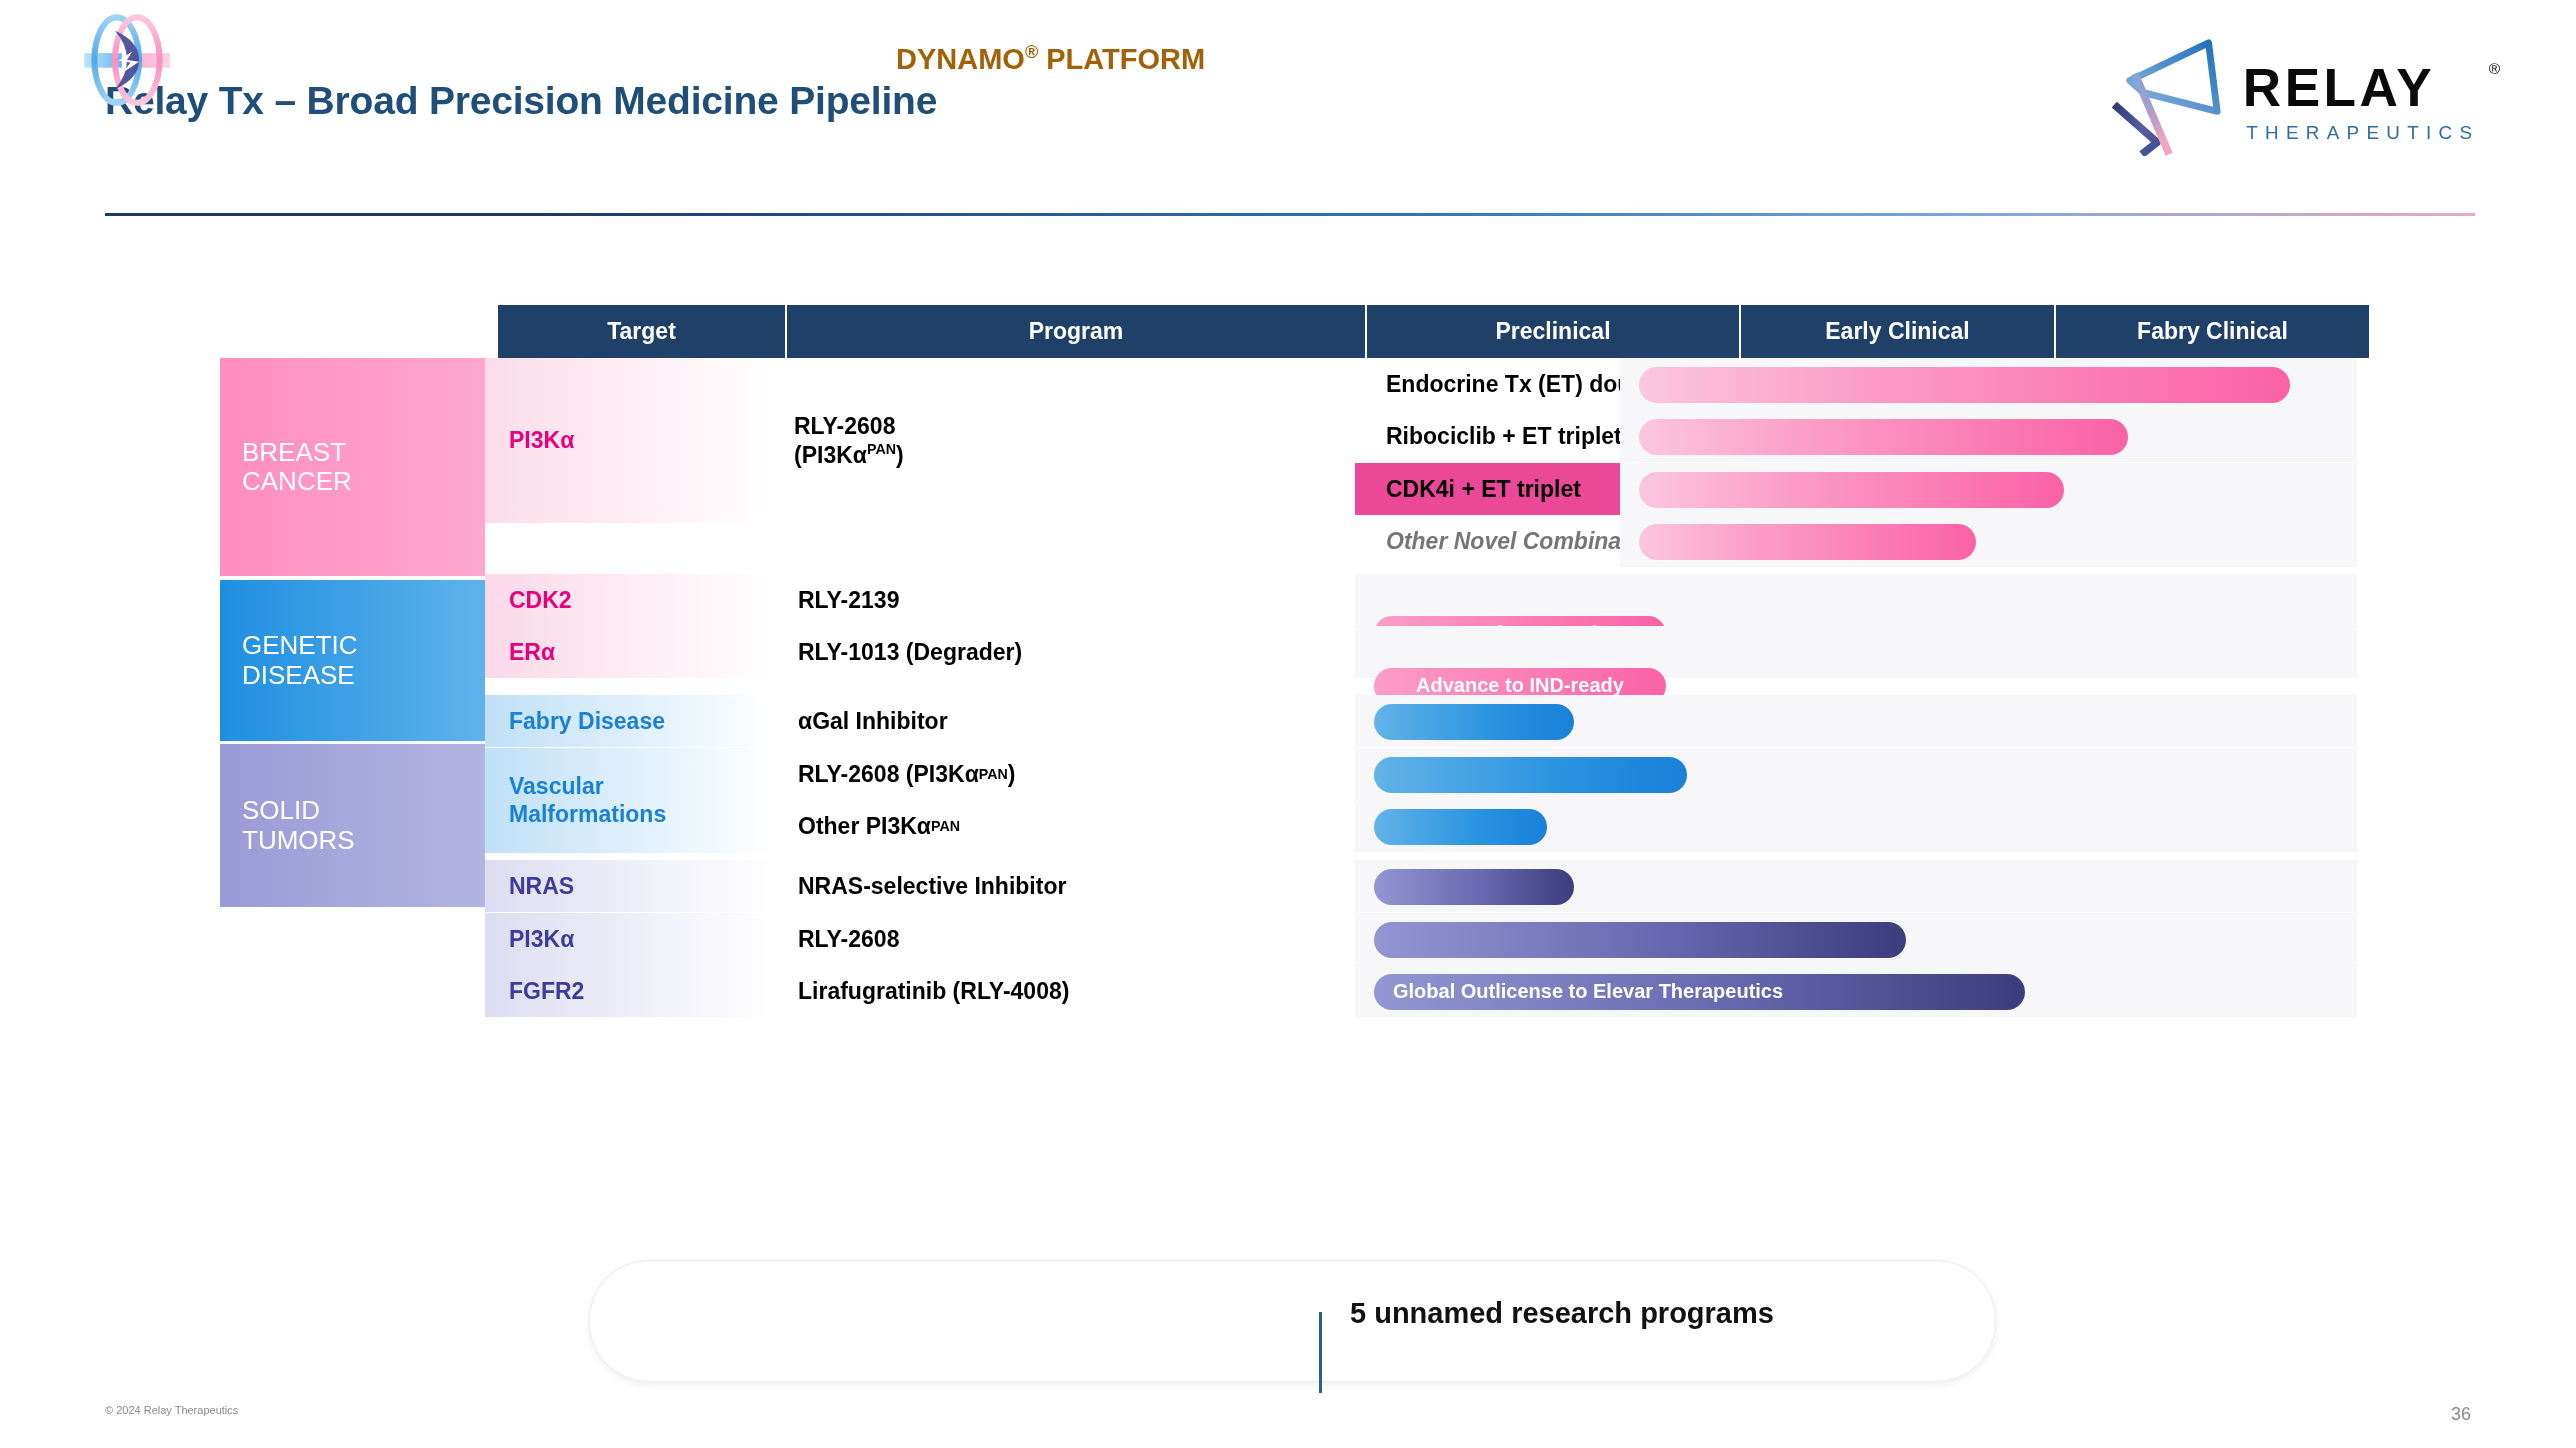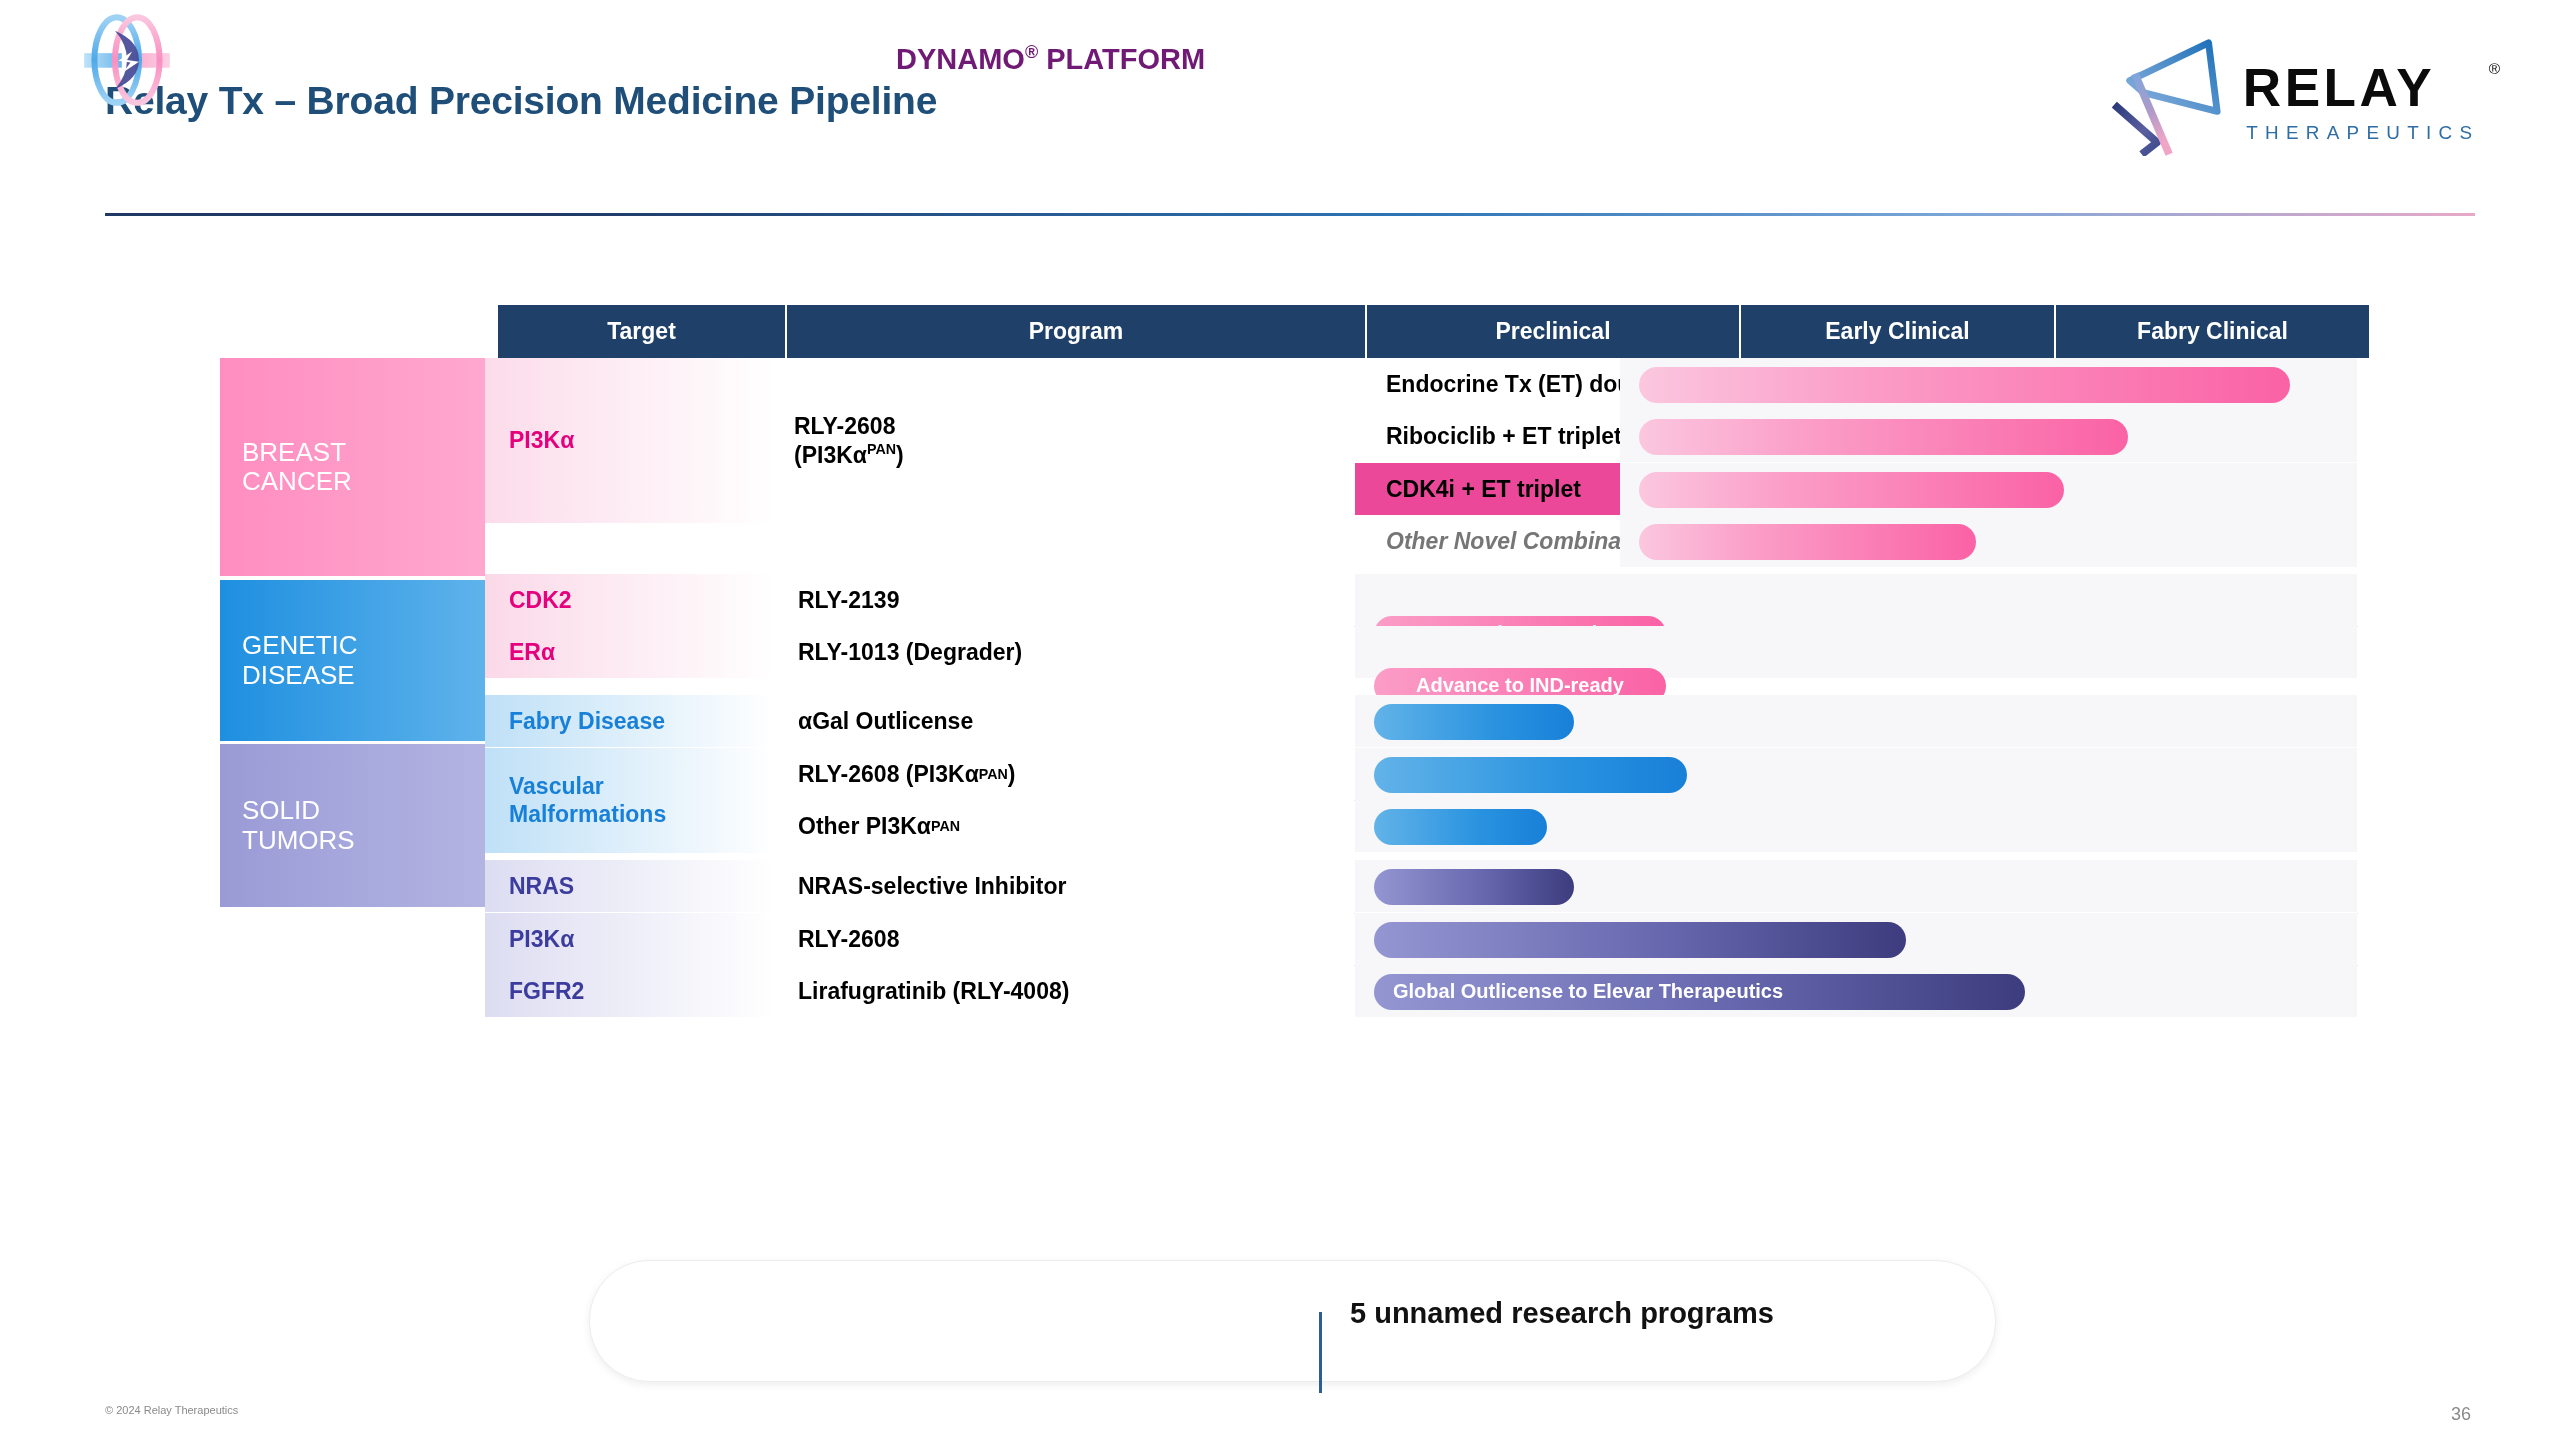--- a/index.html
+++ b/index.html
@@ -94,21 +94,21 @@
   .ital{font-style:italic;color:#767676;font-weight:bold;}
 
   
   .dynamo{
     position:absolute;left:589px;top:1260px;width:1405px;height:120px;
     background:#ffffff;border:1.7px solid #EDEDEF;border-radius:60px;
     box-shadow:0 2.6px 8.6px rgba(0,0,0,0.07);
     display:flex;align-items:center;
   }
   .dynamo-mark{position:absolute;left:79px;top:12px;width:96px;height:96px;}
-  .dynamo-label{position:absolute;left:896px;top:42px;font-size:29px;font-weight:bold;color:#701a75;white-space:nowrap;}
+  .dynamo-label{position:absolute;left:896px;top:42px;font-size:29px;font-weight:bold;color:#a16207;white-space:nowrap;}
   .dynamo-div{position:absolute;left:1319px;top:1312px;width:2.6px;height:81px;background:#2E5E8E;}
   .dynamo-sub{position:absolute;left:1350px;top:1297px;font-size:29px;font-weight:bold;color:#111111;white-space:nowrap;}
 
   
   .copyright{position:absolute;left:105px;top:1404px;font-size:11px;color:#8A8A8A;}
   .pagenum{position:absolute;left:2451px;top:1404px;font-size:18px;color:#8A8A8A;}
 </style>
 </head>
 <body>
 
@@ -221,21 +221,21 @@
     <div class="row" style="top:268px;">
       <div class="cell-target pink-tint" style="color:#E5007E;">ERα</div>
       <div class="cell-program" style="background:#FFFFFF;">RLY-1013 (Degrader)</div>
       <div class="cell-stage">
         <div class="bar bar-pill" style="left:19px;top:8.6px;width:292px;justify-content:center;padding-left:0;">Advance to IND-ready</div>
       </div>
     </div>
 
     <div class="row" style="top:337px;">
       <div class="cell-target blue-tint" style="color:#1880D8;">Fabry Disease</div>
-      <div class="cell-program" style="background:#FFFFFF;">αGal Outlicense</div>
+      <div class="cell-program" style="background:#FFFFFF;">αGal Inhibitor</div>
       <div class="cell-stage">
         <div class="bar bar-blue" style="left:19px;top:8.6px;width:200px;"></div>
       </div>
     </div>
 
     <div class="merge-target blue-tint" style="top:390px;height:105px;color:#1880D8;">
       <span>Vascular<br>Malformations</span>
     </div>
 
     <div class="row" style="top:390px;">

